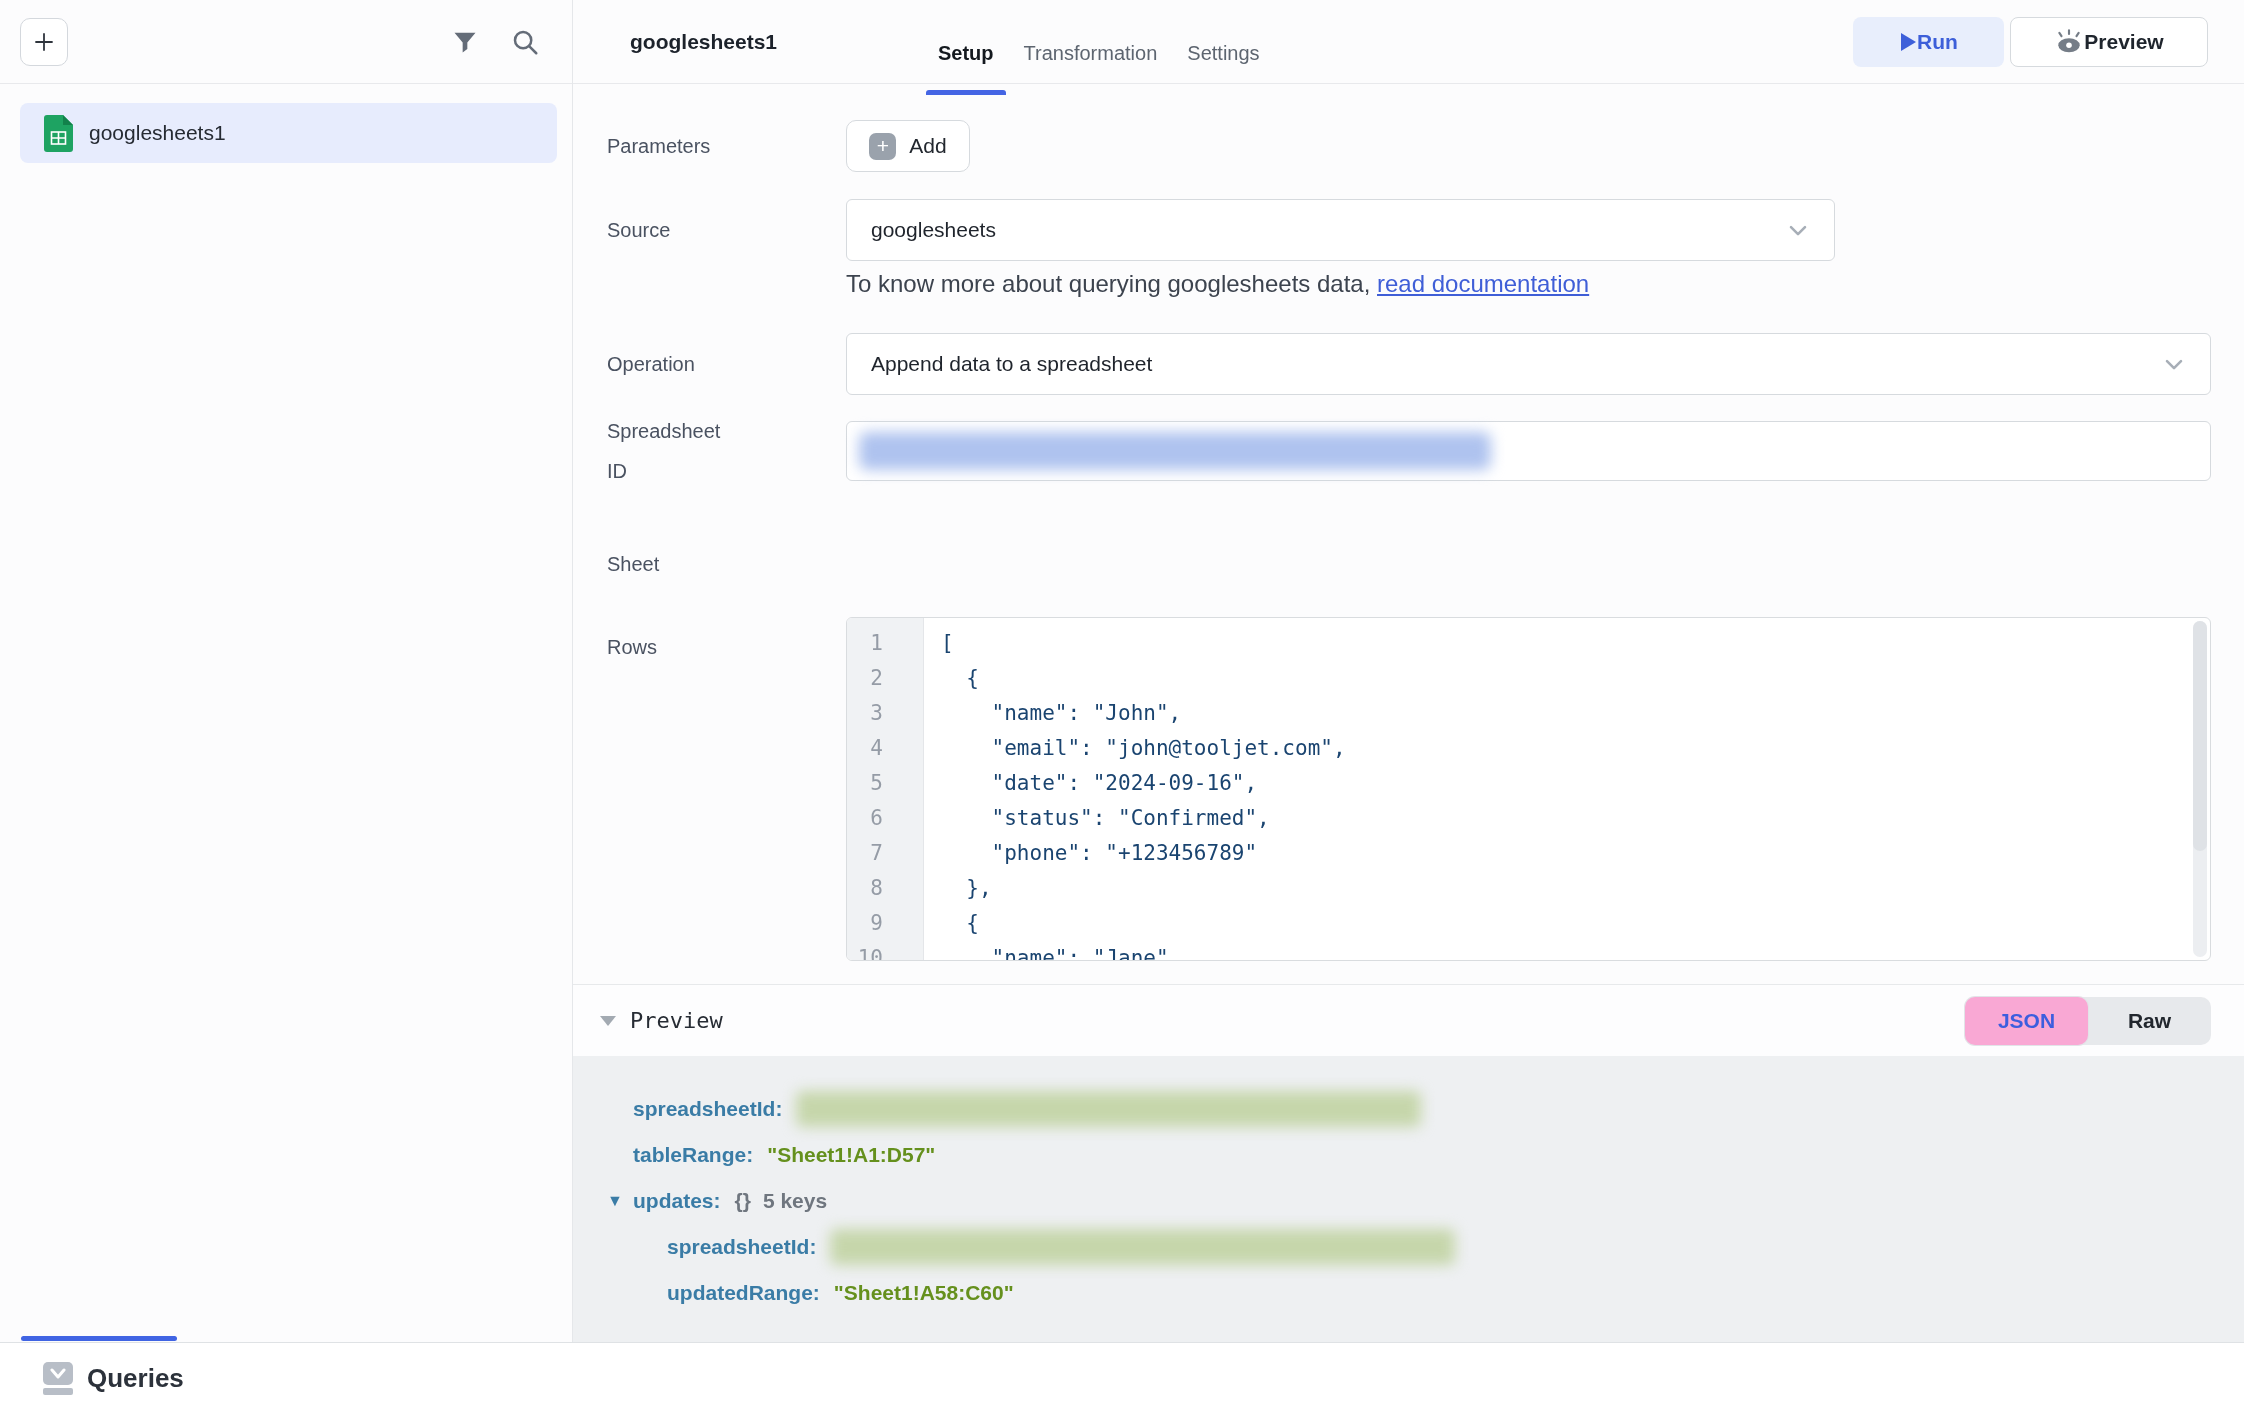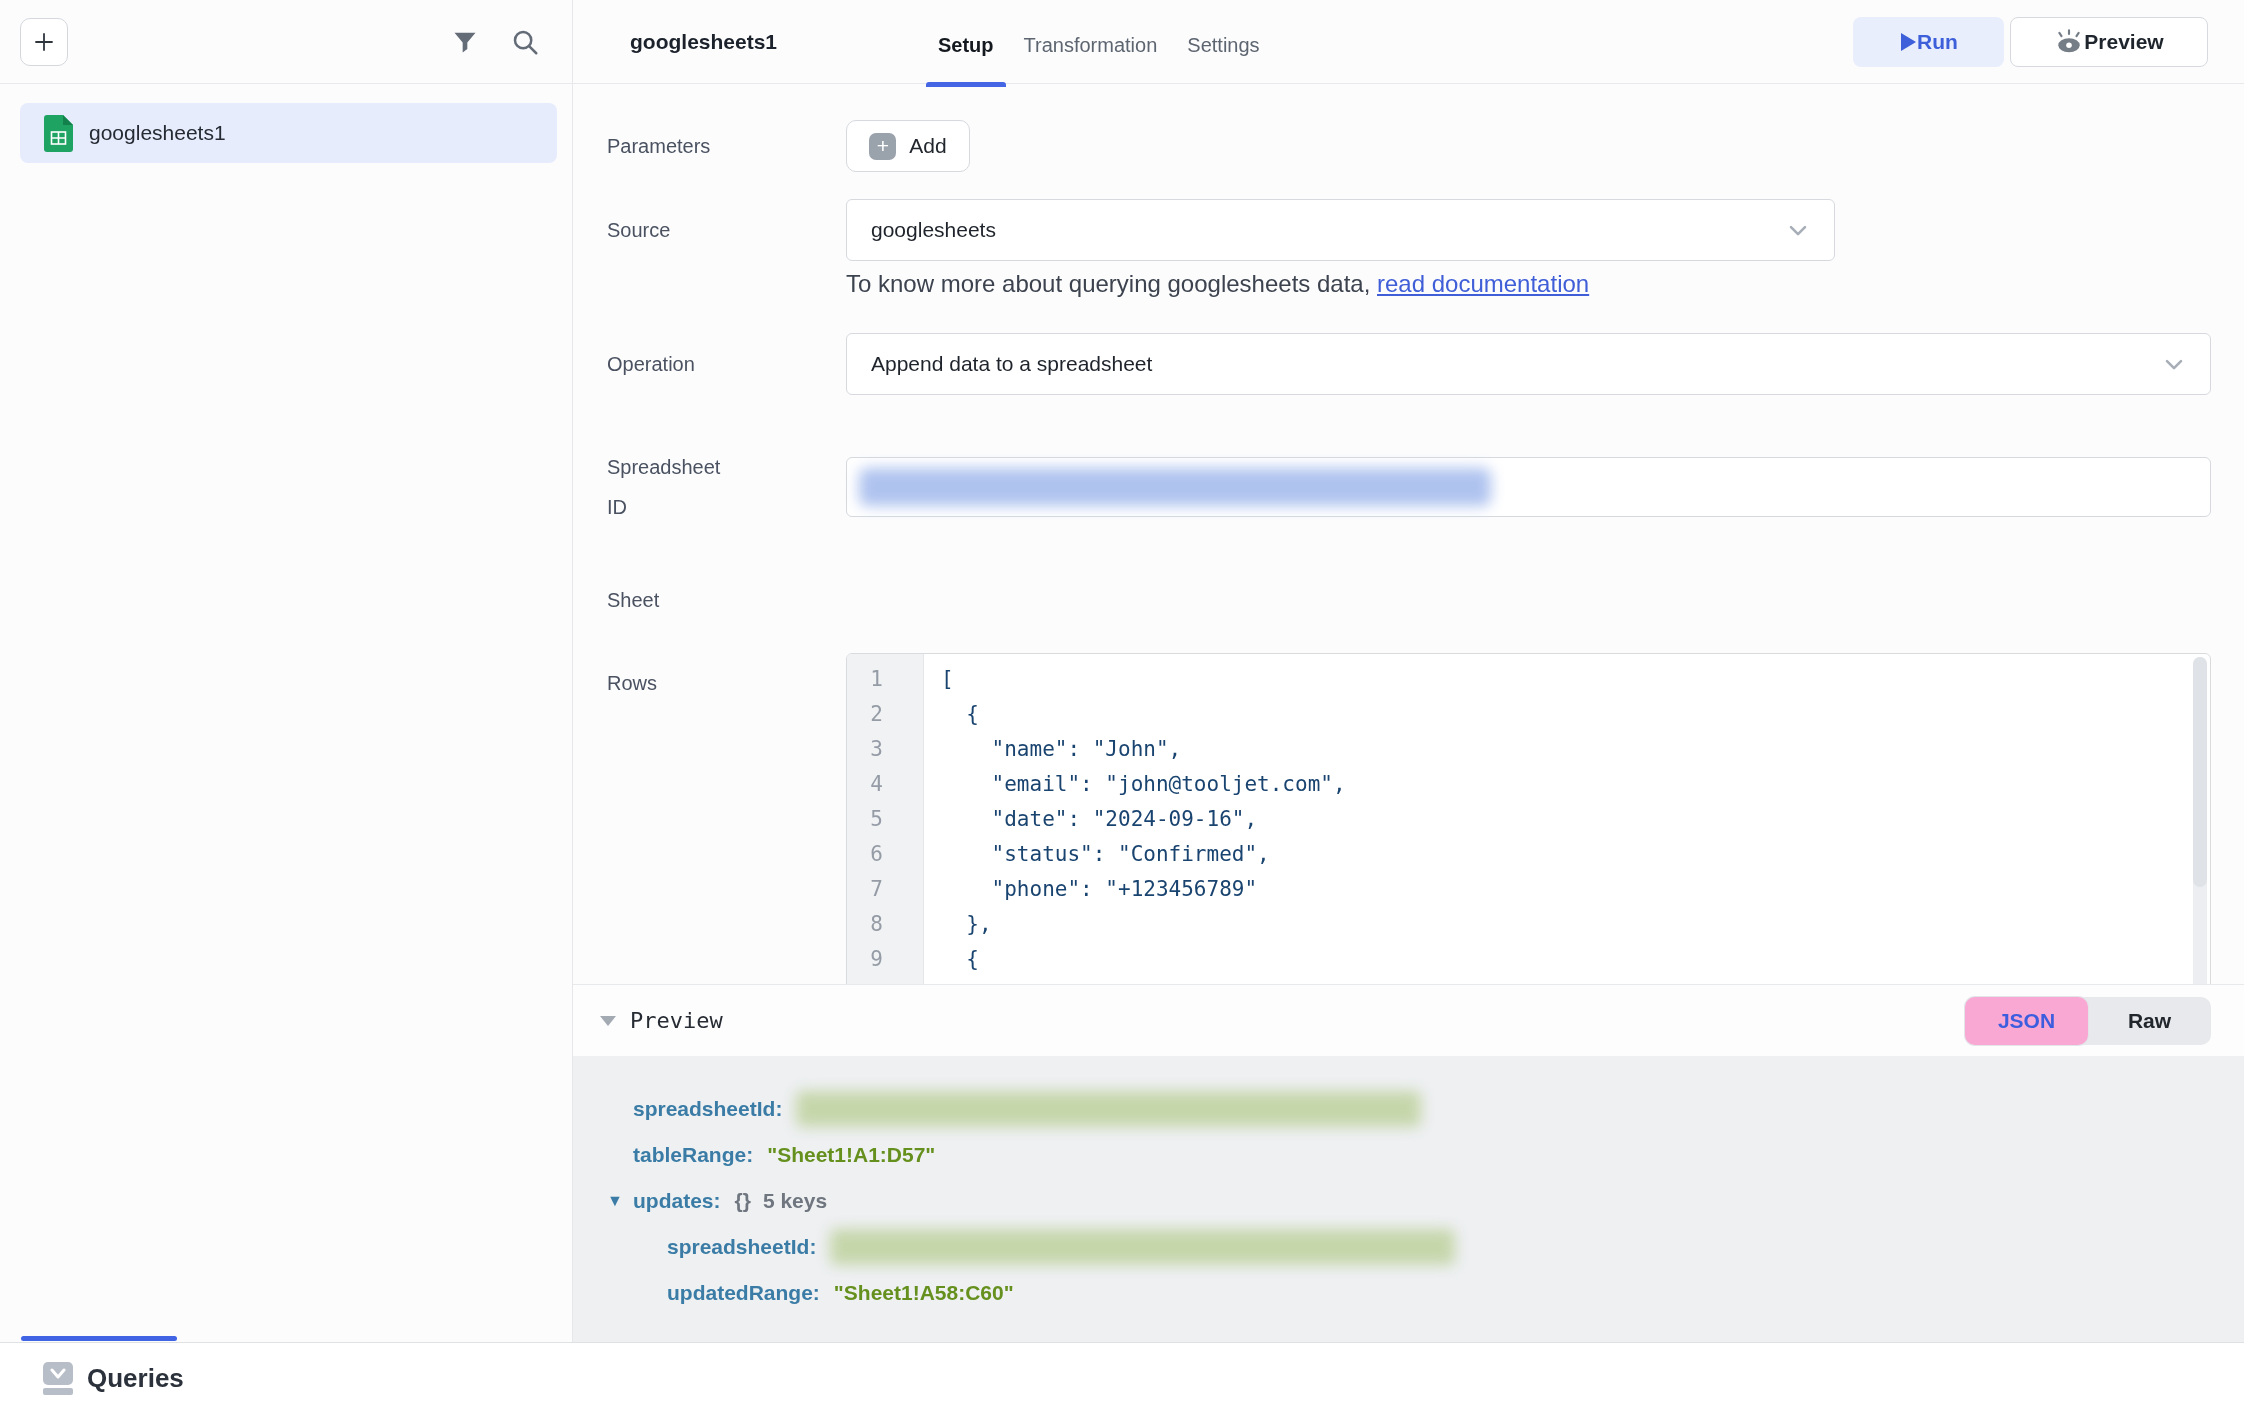--- a/index.html
+++ b/index.html
@@ -18,21 +18,21 @@
   .icon-btn { width:34px; height:34px; display:flex; align-items:center; justify-content:center; cursor:pointer; }
   .filter-btn { margin-right:26px; }
   .query-list { padding:19px 15px 0 20px; }
   .query-item { height:60px; background:#e7ecfd; border-radius:8px; display:flex; align-items:center; padding:0 16px 0 24px; cursor:pointer; }
   .query-item-label { margin-left:16px; font-size:21px; font-weight:500; color:#262b33; }
 
   
   .main { flex:1; display:flex; flex-direction:column; background:#fcfcfd; min-width:0; }
   .main-header { height:84px; min-height:84px; border-bottom:1px solid #e8e9ec; position:relative; display:flex; align-items:center; }
   .doc-title { margin-left:57px; font-size:21px; font-weight:600; color:#1c222b; }
-  .tabs { position:absolute; left:365px; top:4px; height:100%; display:flex; gap:30px; }
+  .tabs { position:absolute; left:365px; top:12px; height:100%; display:flex; gap:30px; }
   .tab { position:relative; display:flex; align-items:center; height:100%; font-size:20px; font-weight:500; color:#5d6570; cursor:pointer; }
   .tab.active { color:#14191f; font-weight:600; }
   .tab.active::after { content:""; position:absolute; left:-12px; right:-12px; bottom:0; height:5px; background:#4465e4; border-radius:3px 3px 0 0; }
   .header-actions { margin-left:auto; margin-right:36px; display:flex; gap:6px; }
   .btn { height:50px; border-radius:8px; display:flex; align-items:center; justify-content:center; gap:0; font-size:21px; font-weight:600; cursor:pointer; }
   .btn-run { width:151px; background:#e8eefc; color:#3d5fd9; border:none; }
   .btn-preview { width:198px; background:#fff; color:#1f252d; border:1px solid #d6dade; }
 
   
   .form-area { height:900px; min-height:900px; padding:36px 33px 0 34px; overflow:hidden; }
@@ -171,21 +171,21 @@
             <div class="select narrow">
               <span>googlesheets</span>
               <svg width="28" height="28" viewBox="0 0 24 24">
                 <path d="M6 9.5 L12 15.5 L18 9.5" stroke="#a7aeb7" stroke-width="2.2" fill="none" stroke-linecap="round" stroke-linejoin="round"></path>
               </svg>
             </div>
             <div class="helper"><span>To know more about querying googlesheets data, </span><a>read documentation</a></div>
           </div>
         </div>
 
-        <div class="form-row" style="margin-bottom:52px;">
+        <div class="form-row" style="margin-bottom:16px;">
           <div class="form-label">Operation</div>
           <div class="form-control">
             <div class="select">
               <span>Append data to a spreadsheet</span>
               <svg width="28" height="28" viewBox="0 0 24 24">
                 <path d="M6 9.5 L12 15.5 L18 9.5" stroke="#a7aeb7" stroke-width="2.2" fill="none" stroke-linecap="round" stroke-linejoin="round"></path>
               </svg>
             </div>
           </div>
         </div>

